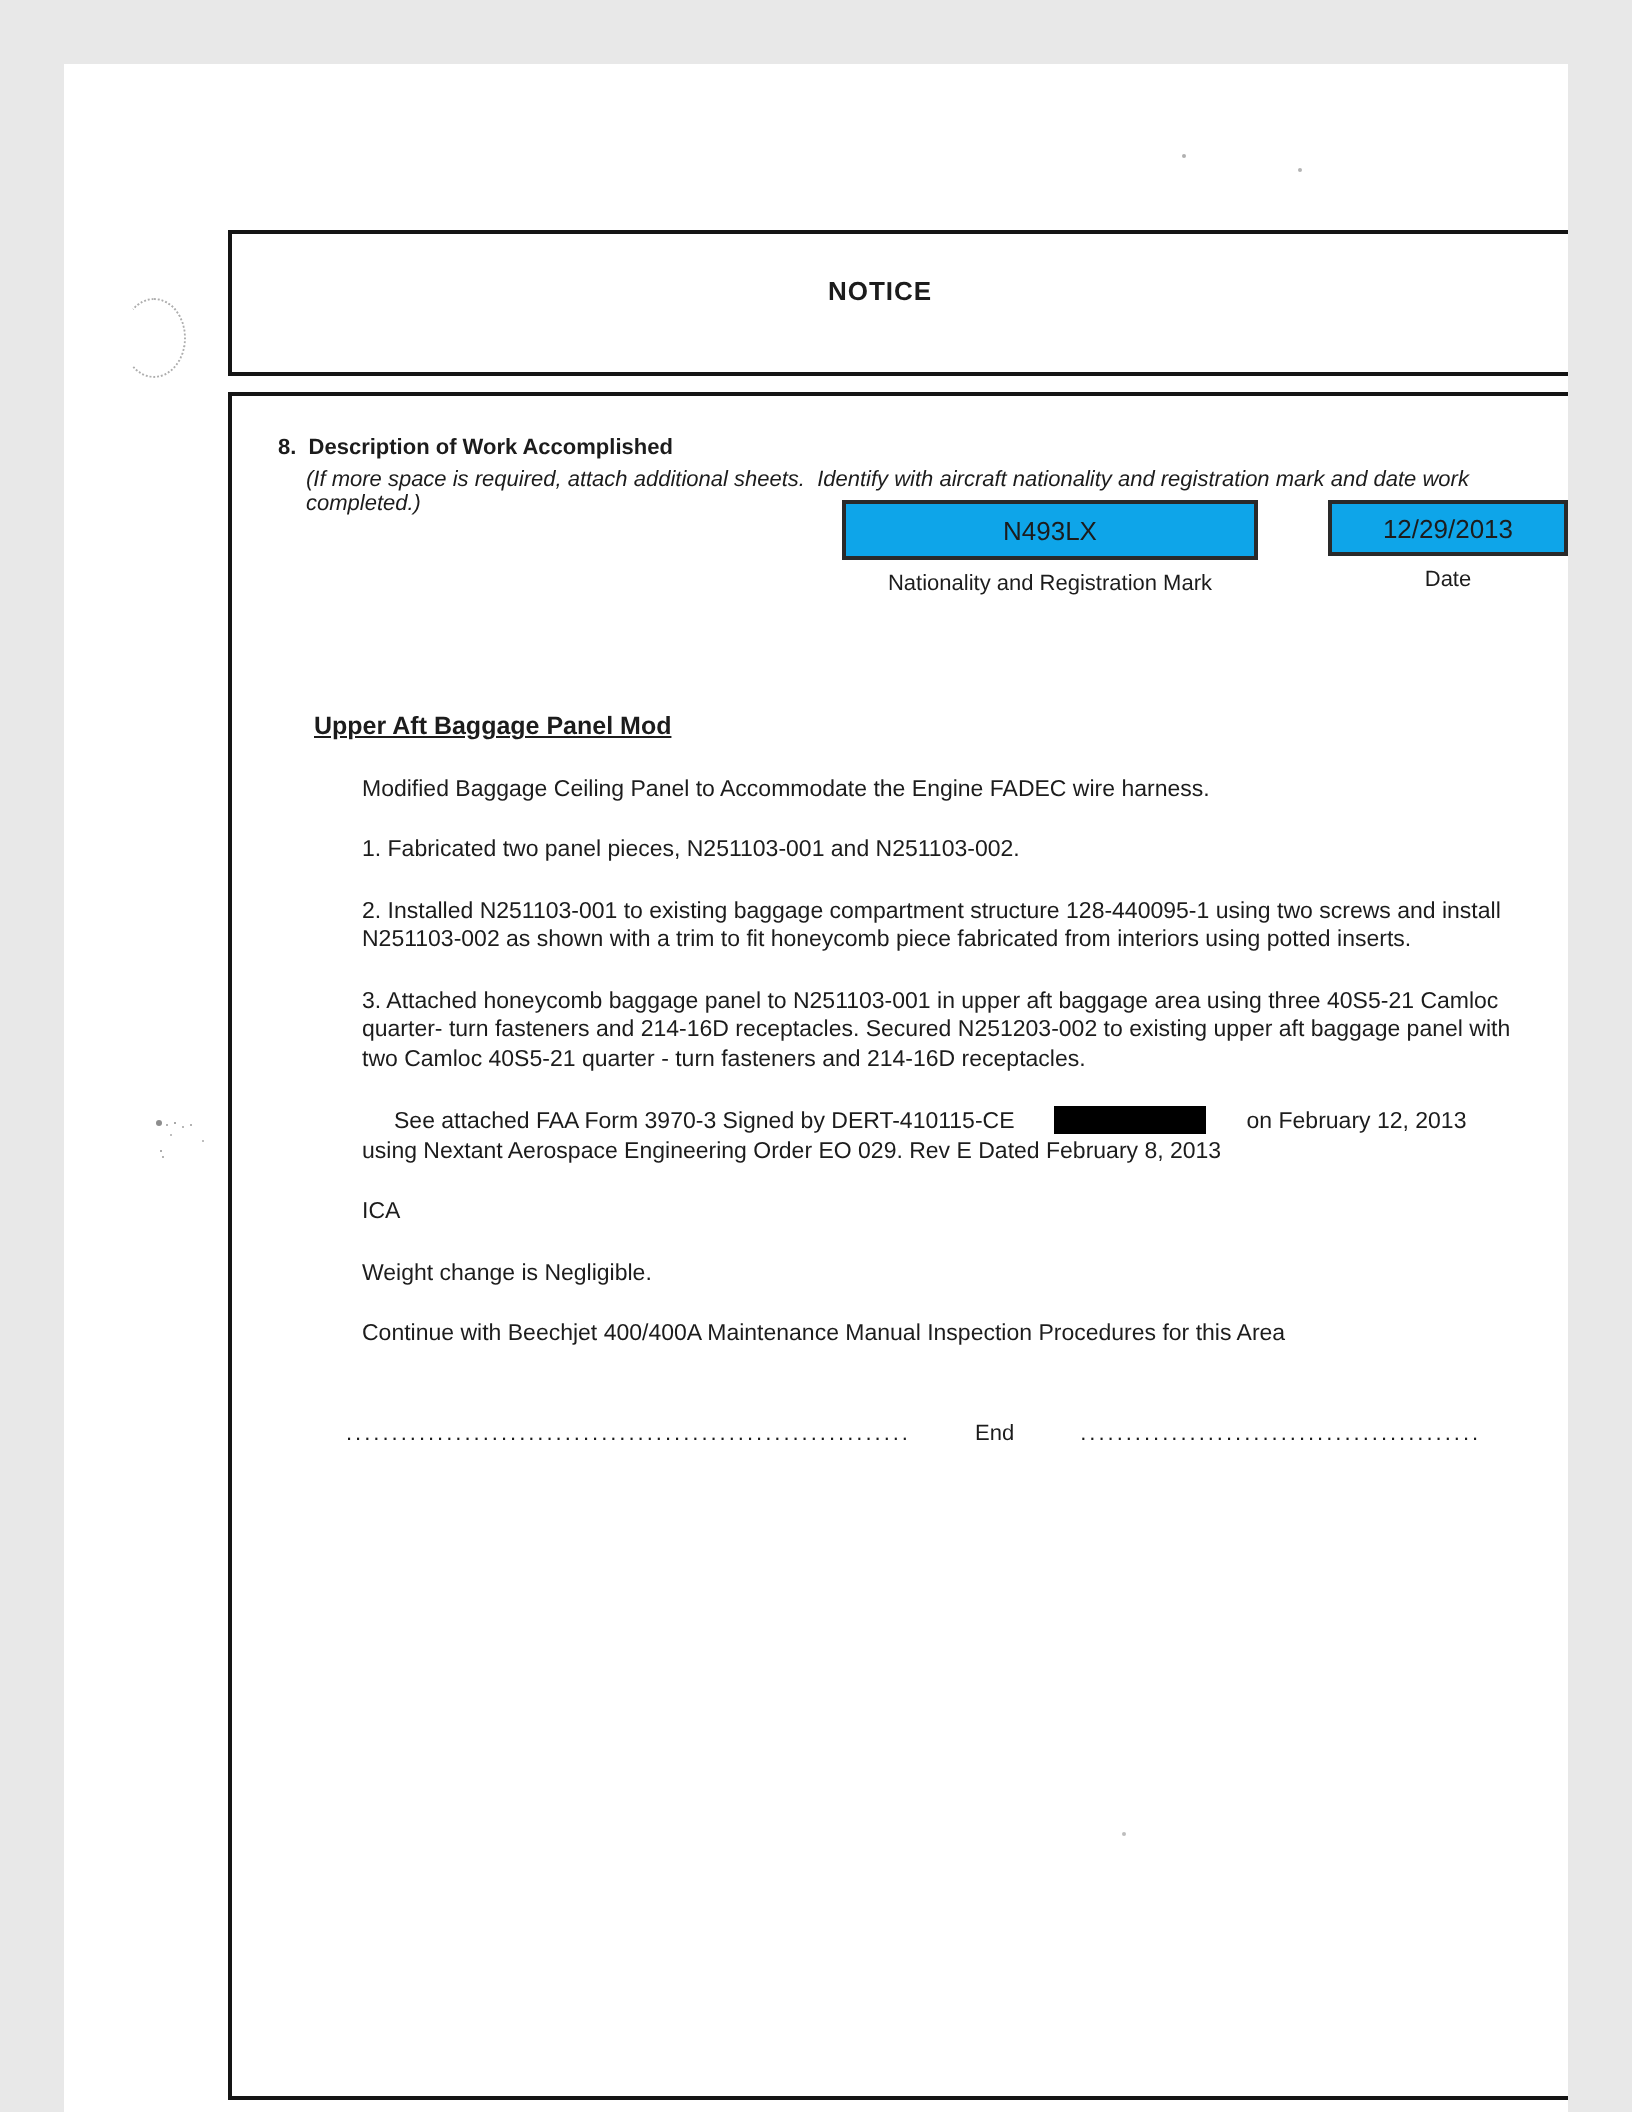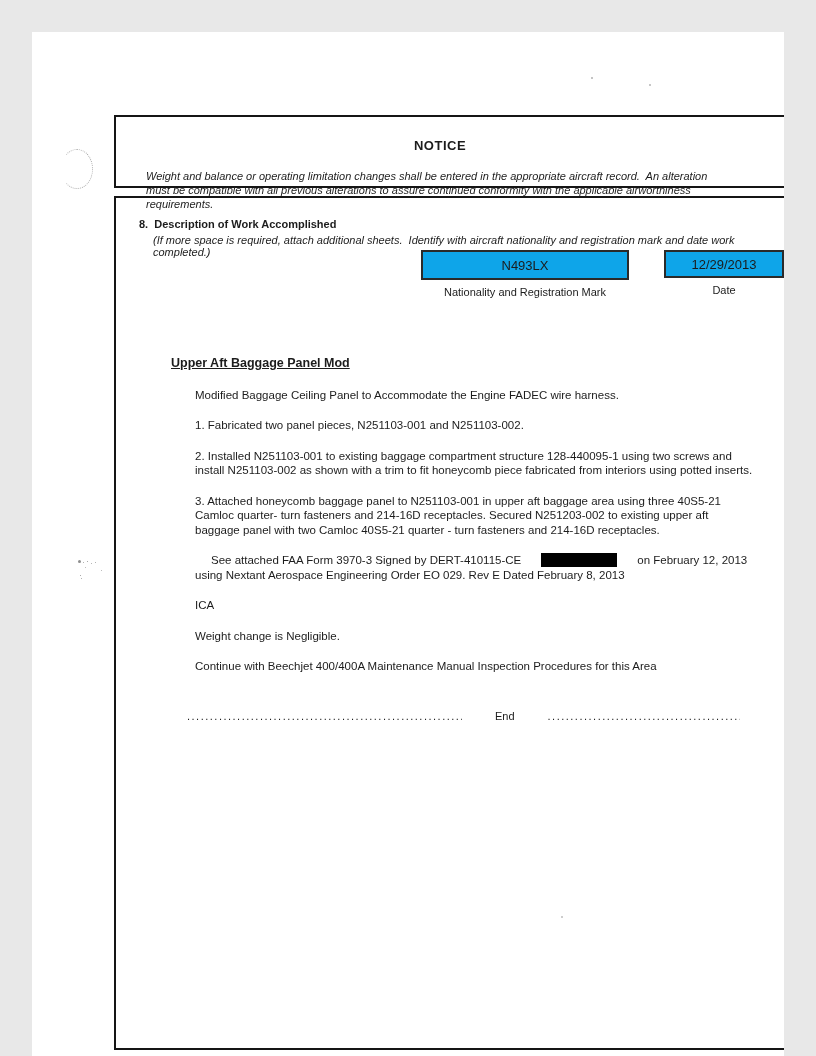--- a/index.html
+++ b/index.html
@@ -72,21 +72,21 @@
     position: absolute;
     font-size: 11px;
     text-align: center;
   }
   .reg-label  { left: 289px; top: 72px; width: 208px; }
   .date-label { left: 532px; top: 70px; width: 120px; }
 
   
   .work-body {
     position: absolute;
-    left: 23px; top: 126px; right: 8px;
+    left: 9px; top: 126px; right: 8px;
     font-size: 11.5px;
     line-height: 14.5px;
   }
   .work-title {
     font-weight: bold;
     text-decoration: underline;
     font-size: 12.5px;
     margin-bottom: 17px;
   }
   .work-body p { margin-bottom: 14px; padding-left: 24px; }
@@ -171,21 +171,20 @@
 <div class="page">
 
   <div class="artifact punch-mark"></div>
   <div class="artifact smudge-mark"></div>
   <div class="artifact speck-a"></div>
   <div class="artifact speck-b"></div>
   <div class="artifact speck-c"></div>
 
   <div class="notice-box">
     <div class="notice-title">NOTICE</div>
-    <div class="notice-body pre">Weight and balance or operating limitation changes shall be entered in the appropriate aircraft record.  An alteration must be compatible with all previous alterations to assure continued conformity with the applicable airworthiness requirements.</div>
   </div>
 
   <div class="main-box">
 
     <div class="sec8-heading pre">8.  Description of Work Accomplished</div>
     <div class="sec8-instructions pre">(If more space is required, attach additional sheets.  Identify with aircraft nationality and registration mark and date work completed.)</div>
 
     <div class="field-box reg-box">
       <span>N493LX</span>
     </div>

